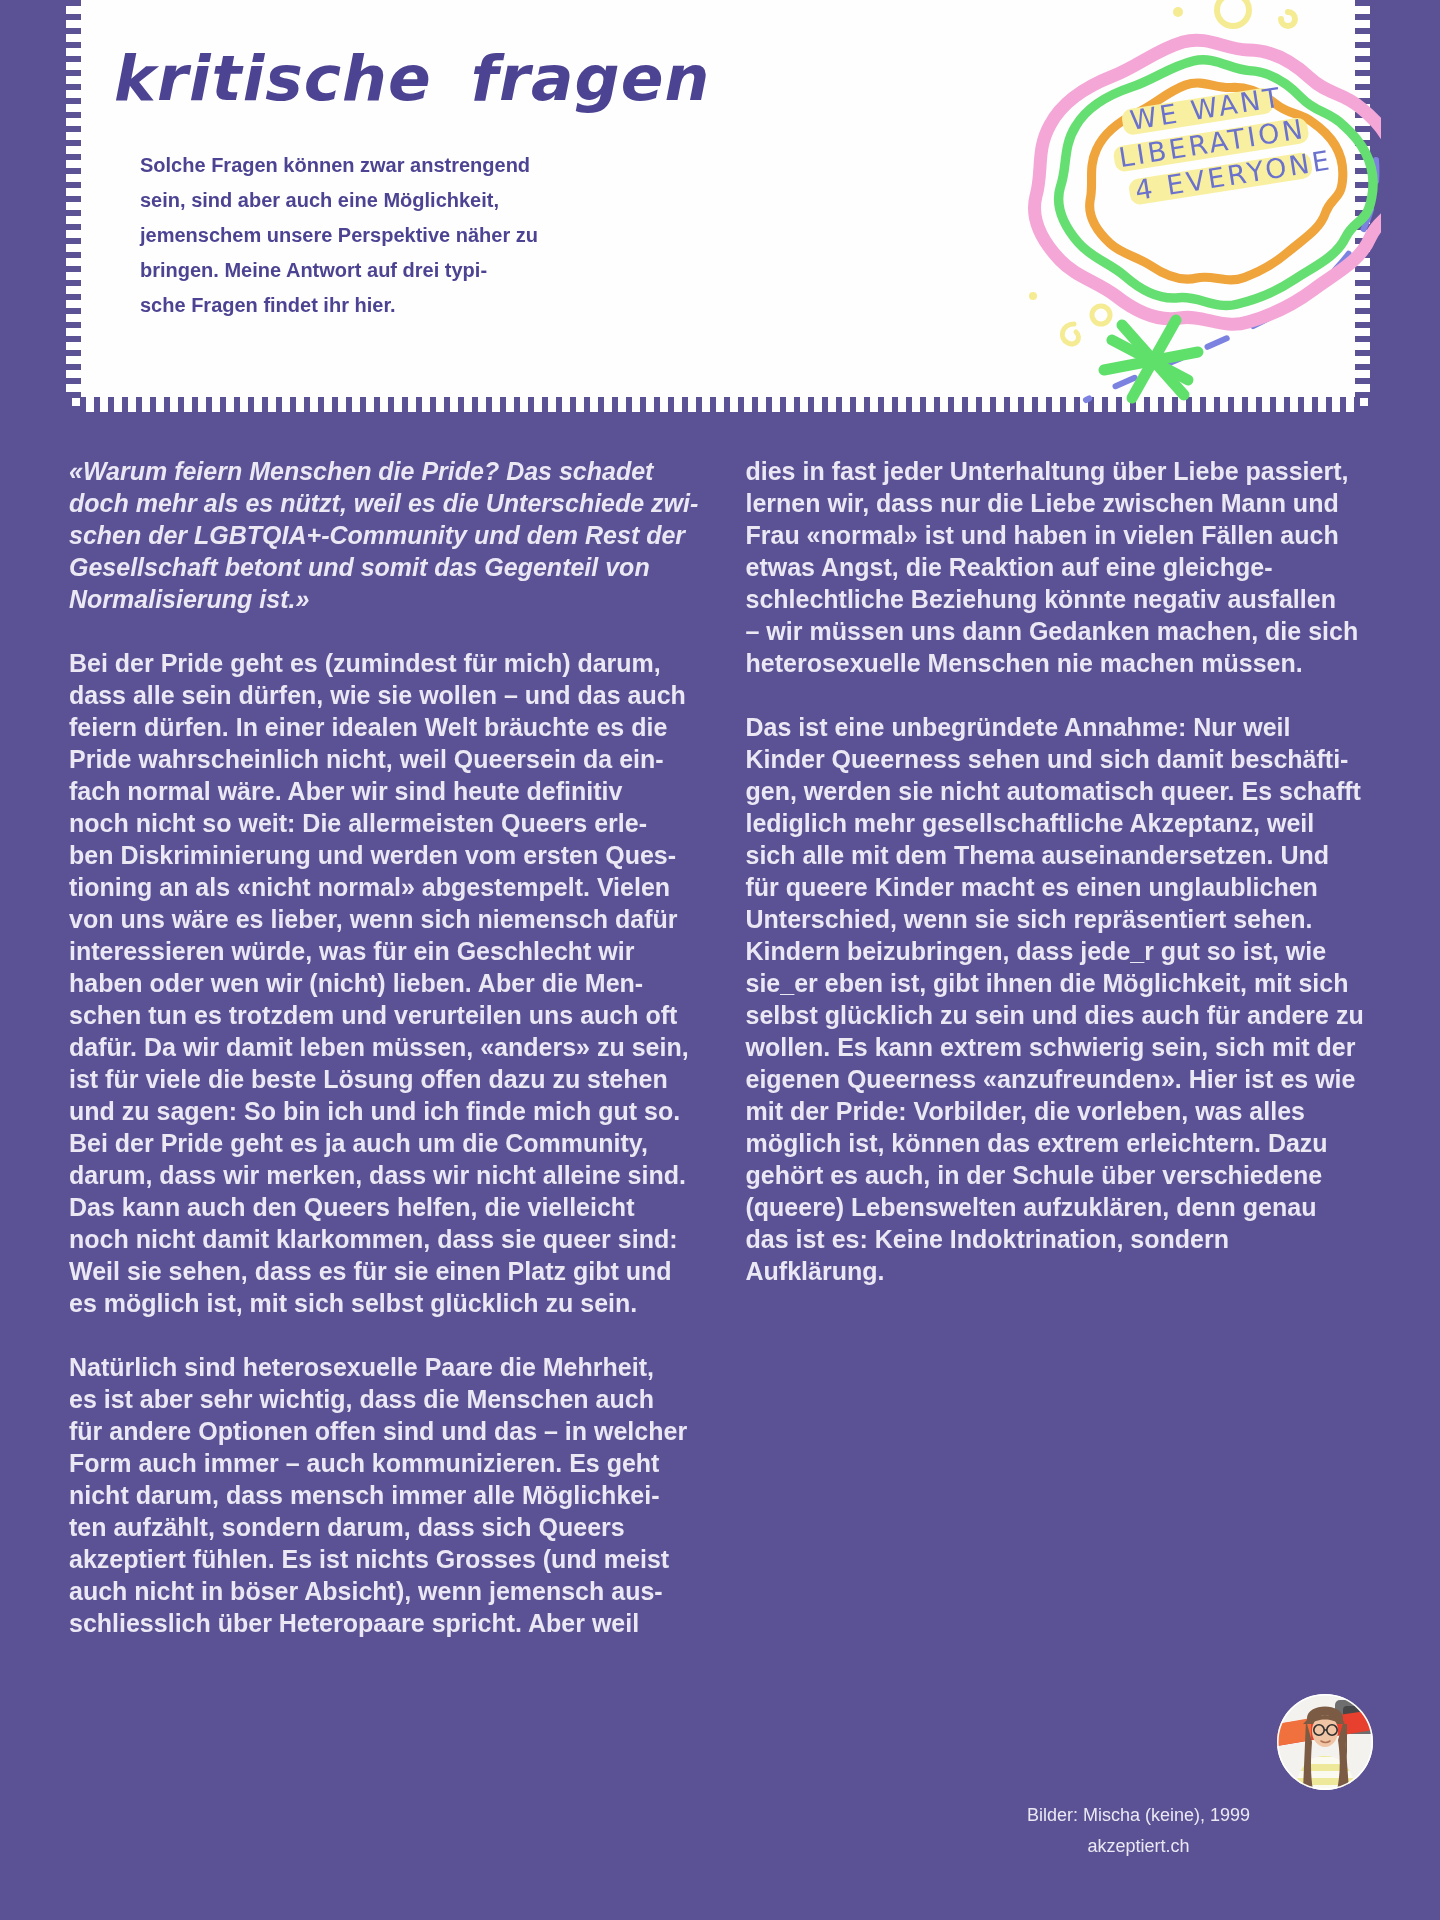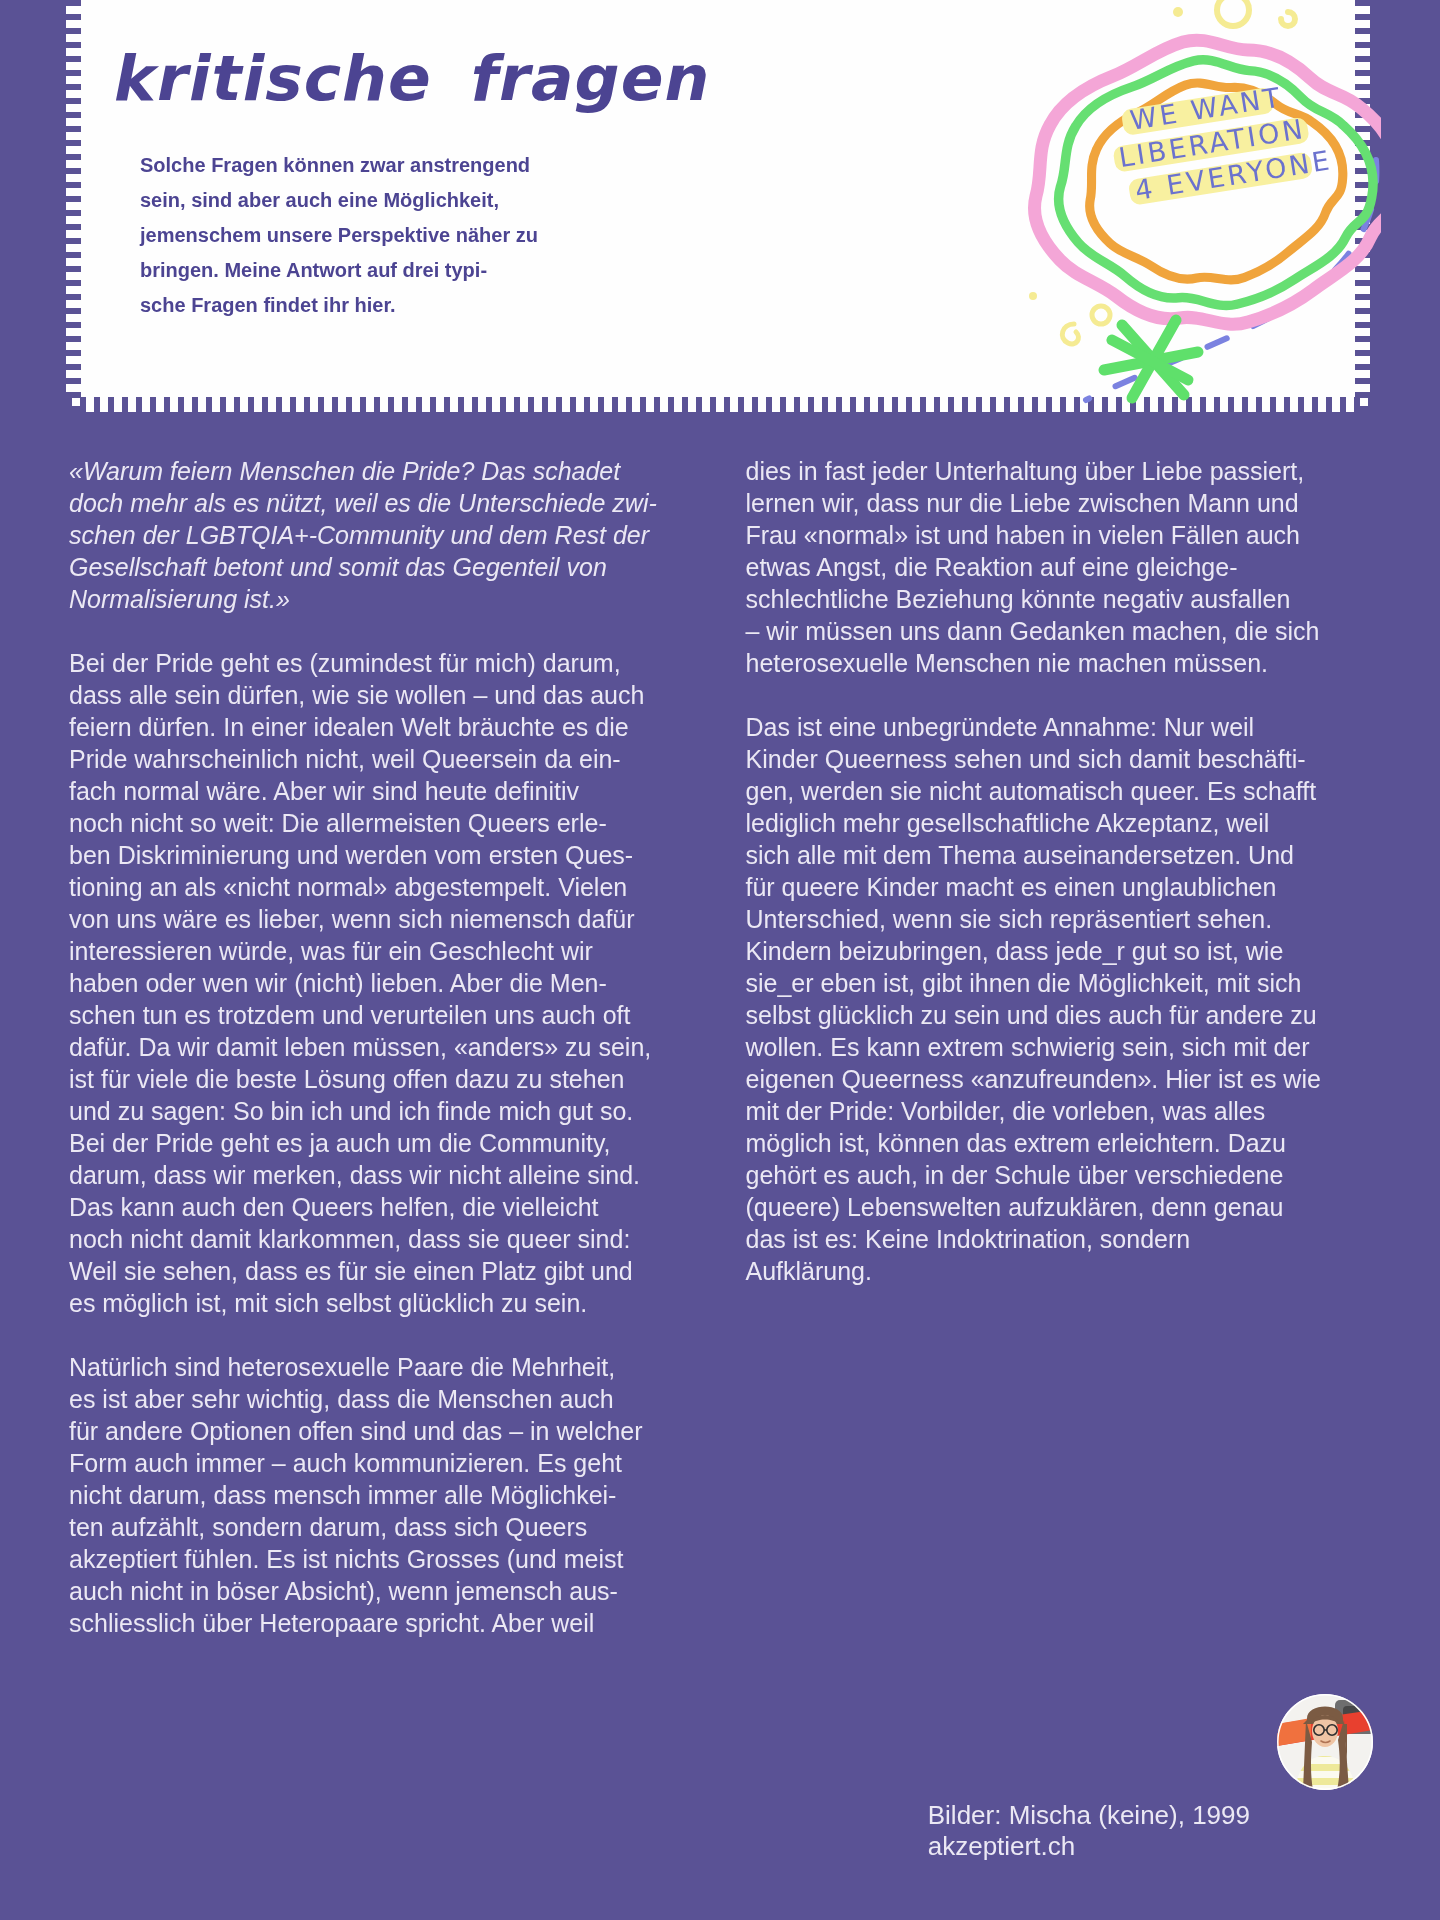--- a/index.html
+++ b/index.html
@@ -46,36 +46,36 @@
   }
   .doodle{position:absolute;left:870px;top:0;width:445px;height:412px;}
   
   .article{
     position:absolute;top:412px;left:69px;right:56px;
     display:flex;gap:38px;
     padding-top:43px;
     color:var(--body-text);
     font-size:25px;line-height:32px;
   }
-  .col{flex:1;min-width:0;}
+  .col{flex:1;min-width:0;font-weight:bold;}
   .col p{white-space:pre-line;margin-bottom:32px;text-align:left;}
   .question{font-style:italic;}
   
   .credits{
     position:absolute;right:190px;top:1693px;
     text-align:right;color:var(--body-text);
     font-size:26px;line-height:31px;white-space:pre-line;
   }
   .avatar{
     position:absolute;left:1277px;top:1694px;width:96px;height:96px;
   }
   .bilder{
     position:absolute;right:190px;top:1800px;
-    text-align:left;color:var(--body-text);
-    font-size:26px;line-height:31px;
+    text-align:center;color:var(--body-text);
+    font-size:18px;line-height:31px;
   }
   .bilder span{display:block;}
   .page-number{
     position:absolute;left:69px;top:1951px;
     font-weight:normal;font-size:29px;color:#141414;
   }
 </style>
 </head>
 <body>
 

